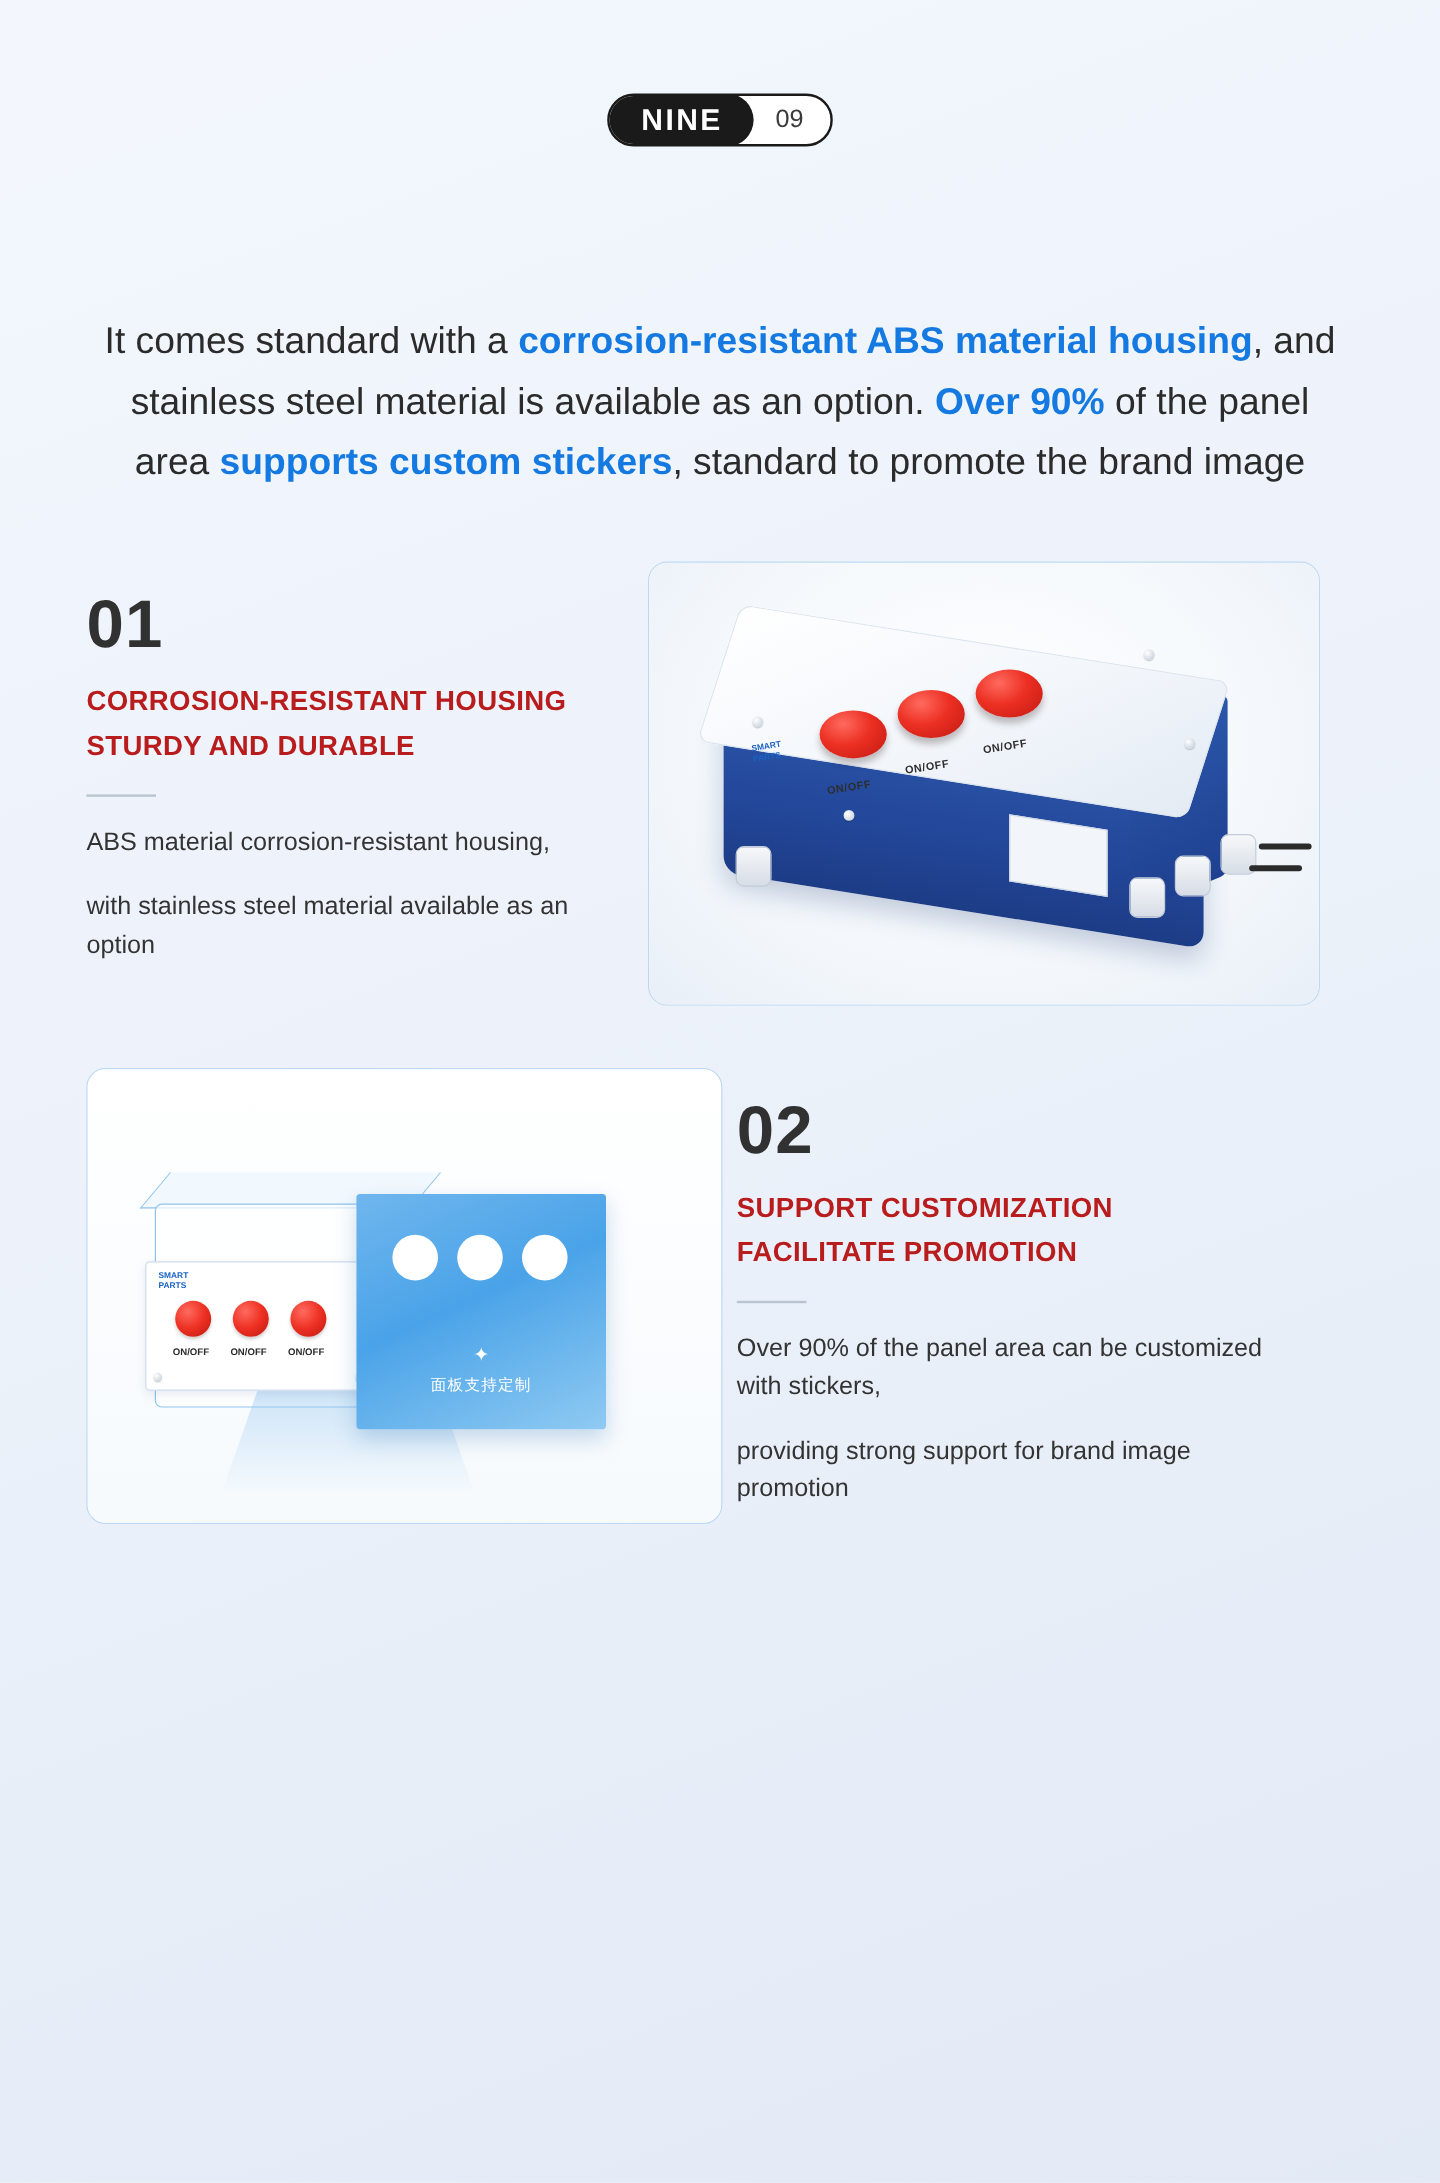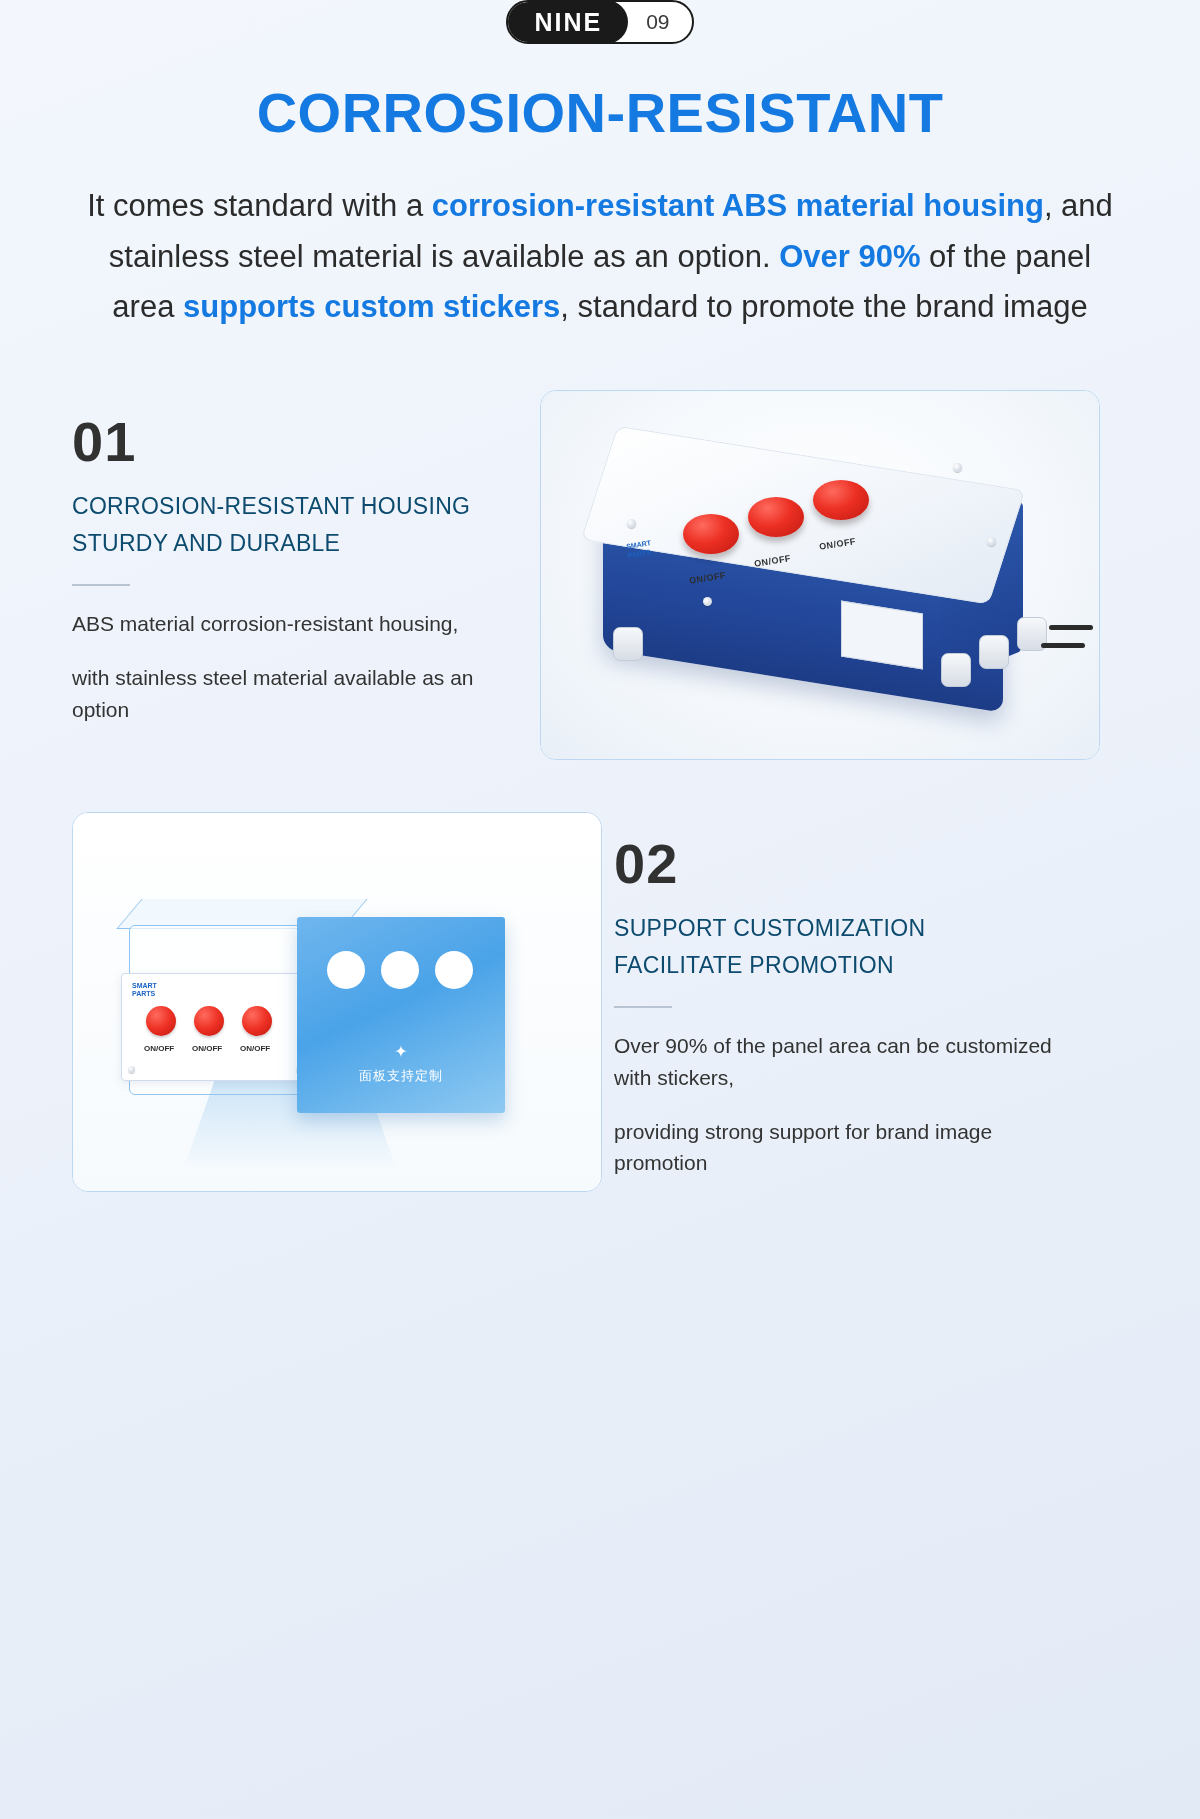--- a/index.html
+++ b/index.html
@@ -11,20 +11,21 @@
     background: linear-gradient(160deg, #f3f7fd 0%, #eef3fb 35%, #e8eef8 70%, #e2eaf6 100%);
     overflow: hidden;
     position: relative;
   }
 
   
   .badge-wrap {
     width: 100%;
     display: flex;
     justify-content: center;
+    padding-top: 78px;
   }
   .badge {
     display: inline-flex;
     align-items: stretch;
     height: 44px;
     border-radius: 22px;
     background: #ffffff;
     border: 2px solid #1a1a1a;
     overflow: hidden;
   }
@@ -86,22 +87,22 @@
   .num {
     font-size: 56px;
     font-weight: bold;
     color: #313131;
     line-height: 1;
     letter-spacing: 1px;
   }
   .sub {
     margin-top: 18px;
     font-size: 23px;
-    font-weight: normal;
-    color: #0c4a6e;
+    font-weight: bold;
+    color: #b91c1c;
     line-height: 1.6;
     letter-spacing: 0.3px;
   }
   .rule {
     width: 58px;
     height: 2px;
     background: #b9c4d2;
     margin: 22px 0 22px 0;
   }
   .body-p {
@@ -301,21 +302,21 @@
 <body>
 
 <div class="badge-wrap">
   <div class="badge">
     <div class="badge-left">NINE</div>
     <div class="badge-right">09</div>
   </div>
 </div>
 
 <h1 class="headline">
-  <span>CORROSION-RESISTANT</span><br>
+  <br>
 </h1>
 
 <p class="intro">
   <span>It comes standard with a </span><span class="hl">corrosion-resistant ABS material housing</span><span>, and stainless steel material is available as an option. </span><span class="hl">Over 90%</span><span> of the panel area </span><span class="hl">supports custom stickers</span><span>, standard to promote the brand image</span>
 </p>
 
 <div class="block">
   <div class="text-col">
     <div class="num">01</div>
     <div class="sub">

